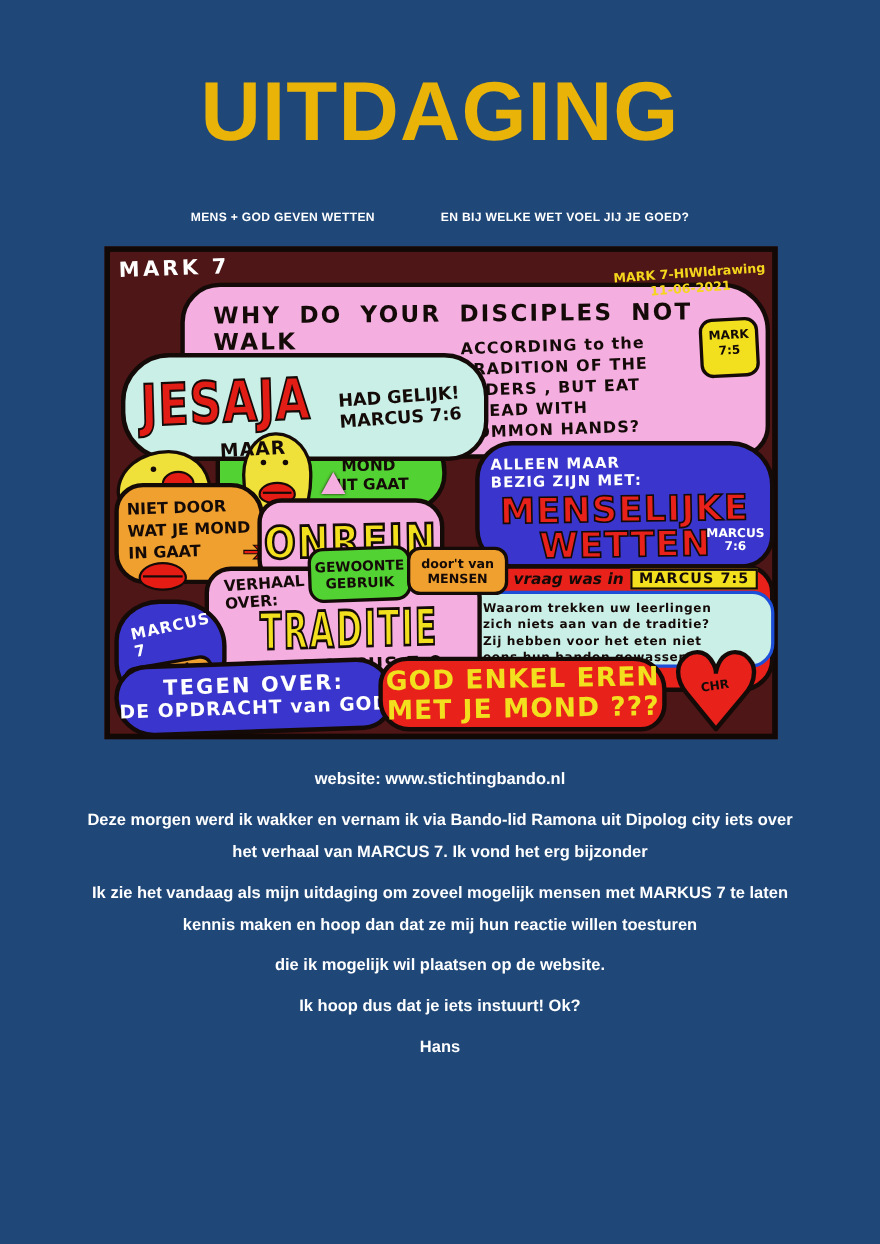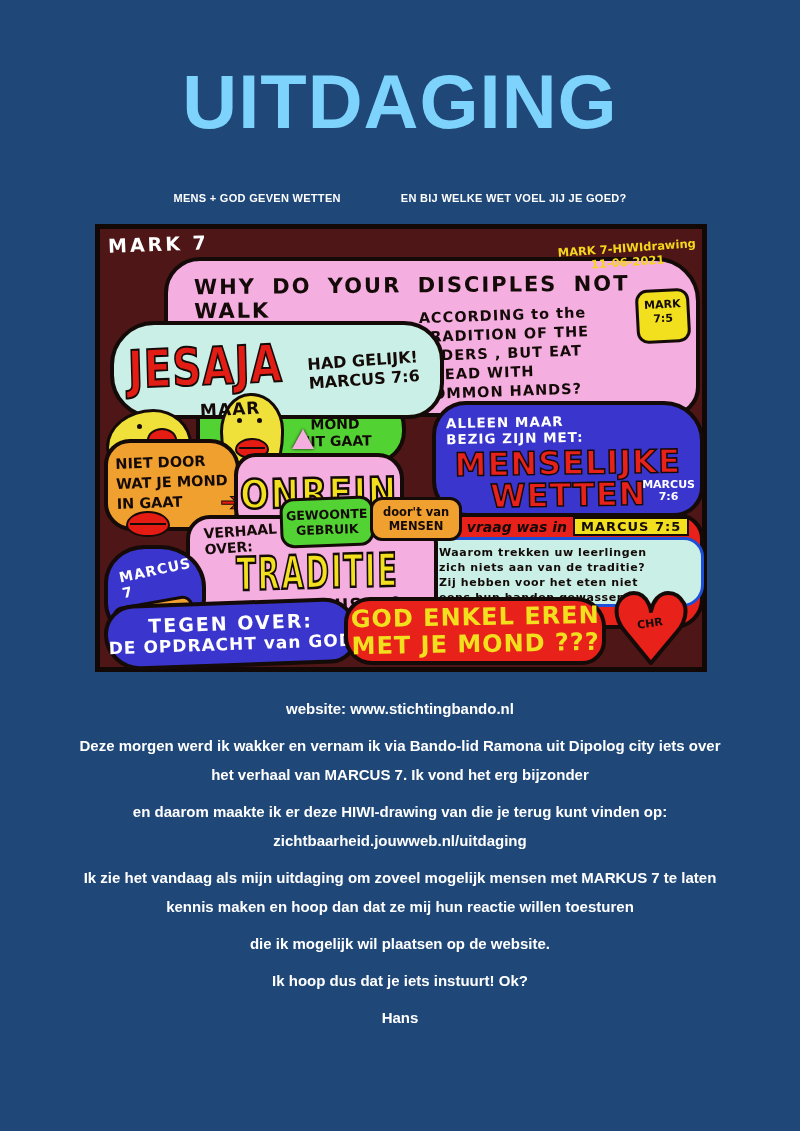--- a/index.html
+++ b/index.html
@@ -6,21 +6,21 @@
   .page {
     position:relative; width:800px; height:1131px;
     background:#1F4879; overflow:hidden;
     font-family:"Liberation Sans", sans-serif;
   }
   [data-bind] { white-space:pre-line; }
 
   
   .title {
     position:absolute; top:58px; left:0; width:100%;
-    text-align:center; color:#7dd3fc; font-size:76px; font-weight:bold;
+    text-align:center; color:#eab308; font-size:76px; font-weight:bold;
     letter-spacing:1px;
   }
   .subtitles {
     position:absolute; top:192px; left:0; width:100%;
     display:flex; justify-content:center; gap:60px;
     color:#ffffff; font-size:11px; font-weight:bold; letter-spacing:0.3px;
   }
 
   
   .drawing {
@@ -178,22 +178,20 @@
 
     <div class="hand" data-bind="drawing.corner_label" style="position:absolute; left:8px; top:4px; font-size:19px; letter-spacing:3px; color:#ffffff; transform:rotate(-2deg);">MARK 7</div>
     <div class="hand" data-bind="drawing.credit" style="position:absolute; right:6px; top:12px; font-size:11.5px; line-height:14px; text-align:center; color:#F5D61D; transform:rotate(-4deg);">MARK 7-HIWIdrawing
 11-06-2021</div>
   </div>
 
   <div class="bodytext">
     <div data-bind="body.website">website: www.stichtingbando.nl</div>
     <div data-bind="body.p1">Deze morgen werd ik wakker en vernam ik via Bando-lid Ramona uit Dipolog city iets over
 het verhaal van MARCUS 7. Ik vond het erg bijzonder</div>
-    <div data-bind="body.p2">en daarom maakte ik er deze HIWI-drawing van die je terug kunt vinden op:
-zichtbaarheid.jouwweb.nl/uitdaging</div>
     <div data-bind="body.p3">Ik zie het vandaag als mijn uitdaging om zoveel mogelijk mensen met MARKUS 7 te laten
 kennis maken en hoop dan dat ze mij hun reactie willen toesturen</div>
     <div data-bind="body.p4">die ik mogelijk wil plaatsen op de website.</div>
     <div data-bind="body.p5">Ik hoop dus dat je iets instuurt! Ok?</div>
     <div data-bind="body.signature">Hans</div>
   </div>
 
 </div>
 
 </body></html>

